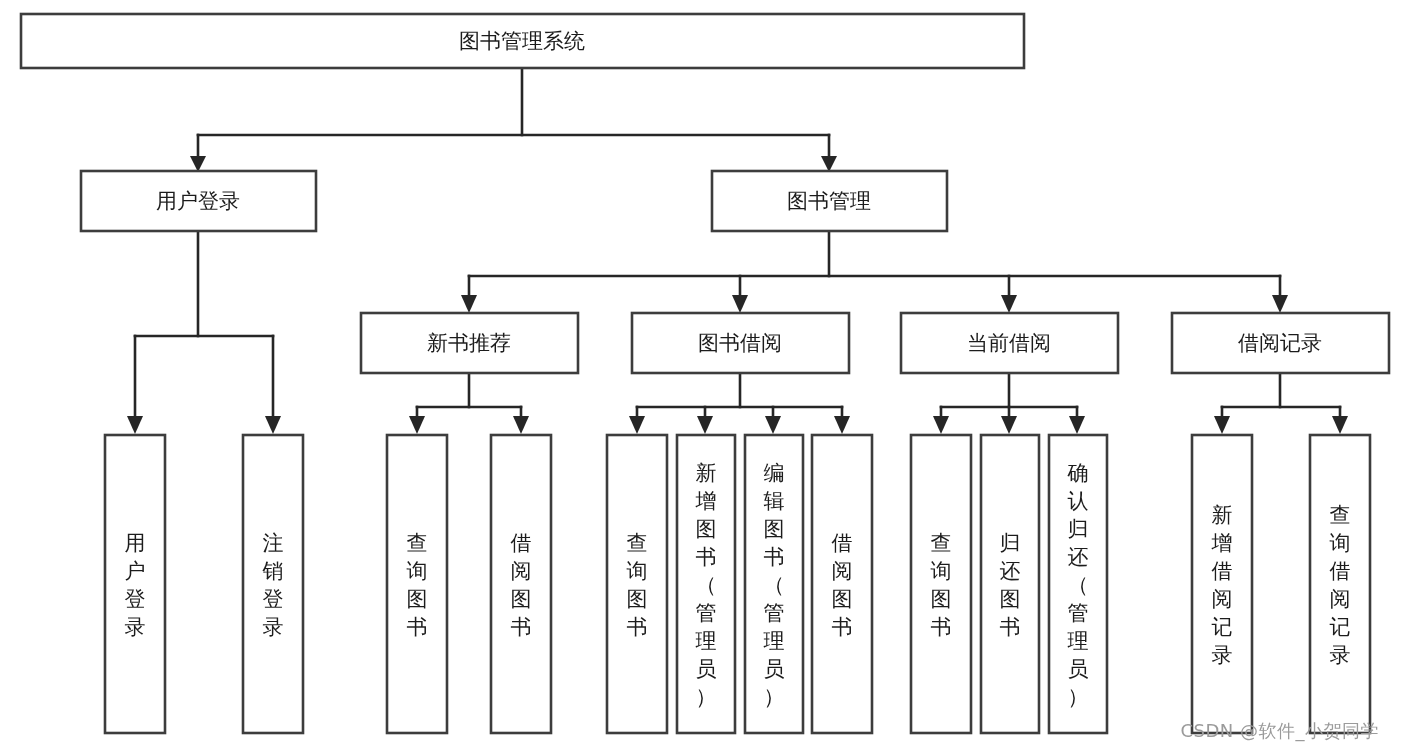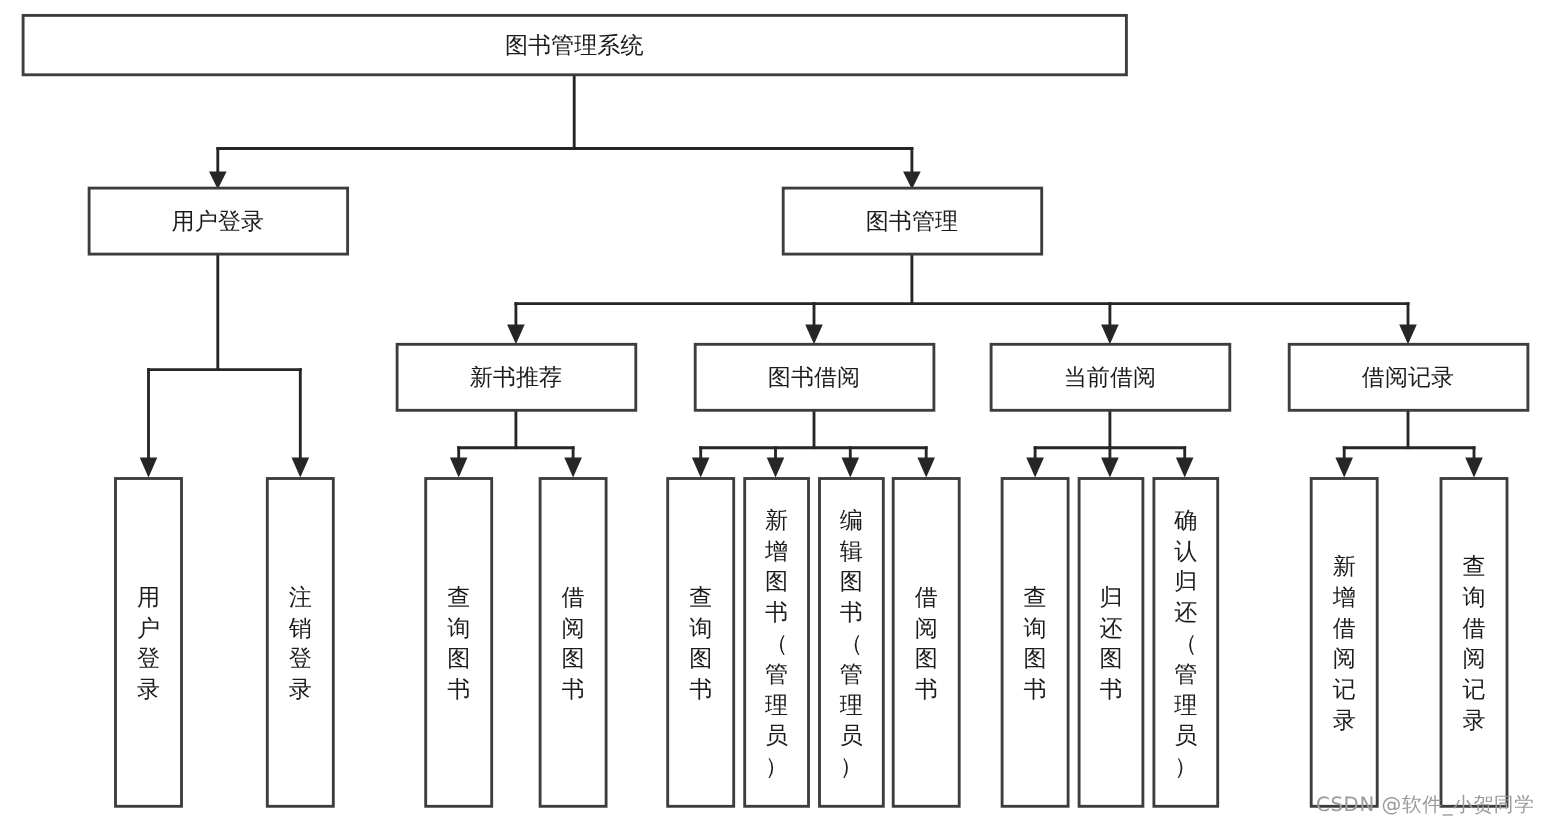--- a/index.html
+++ b/index.html
@@ -51,21 +51,21 @@
     dominant-baseline: middle;
   }
   .node-label-vertical {
     font-family: "DejaVu Sans", "Liberation Sans", sans-serif;
     font-size: 21px;
     fill: #1c1c1c;
     text-anchor: middle;
   }
   .watermark {
     position: absolute;
-    right: 10px;
+    right: 26px;
     bottom: 4px;
     font-family: "DejaVu Sans", "Liberation Sans", sans-serif;
     font-size: 18px;
     color: #9b9b9b;
     letter-spacing: 0.5px;
     white-space: nowrap;
     user-select: none;
   }
 </style>
 </head>

